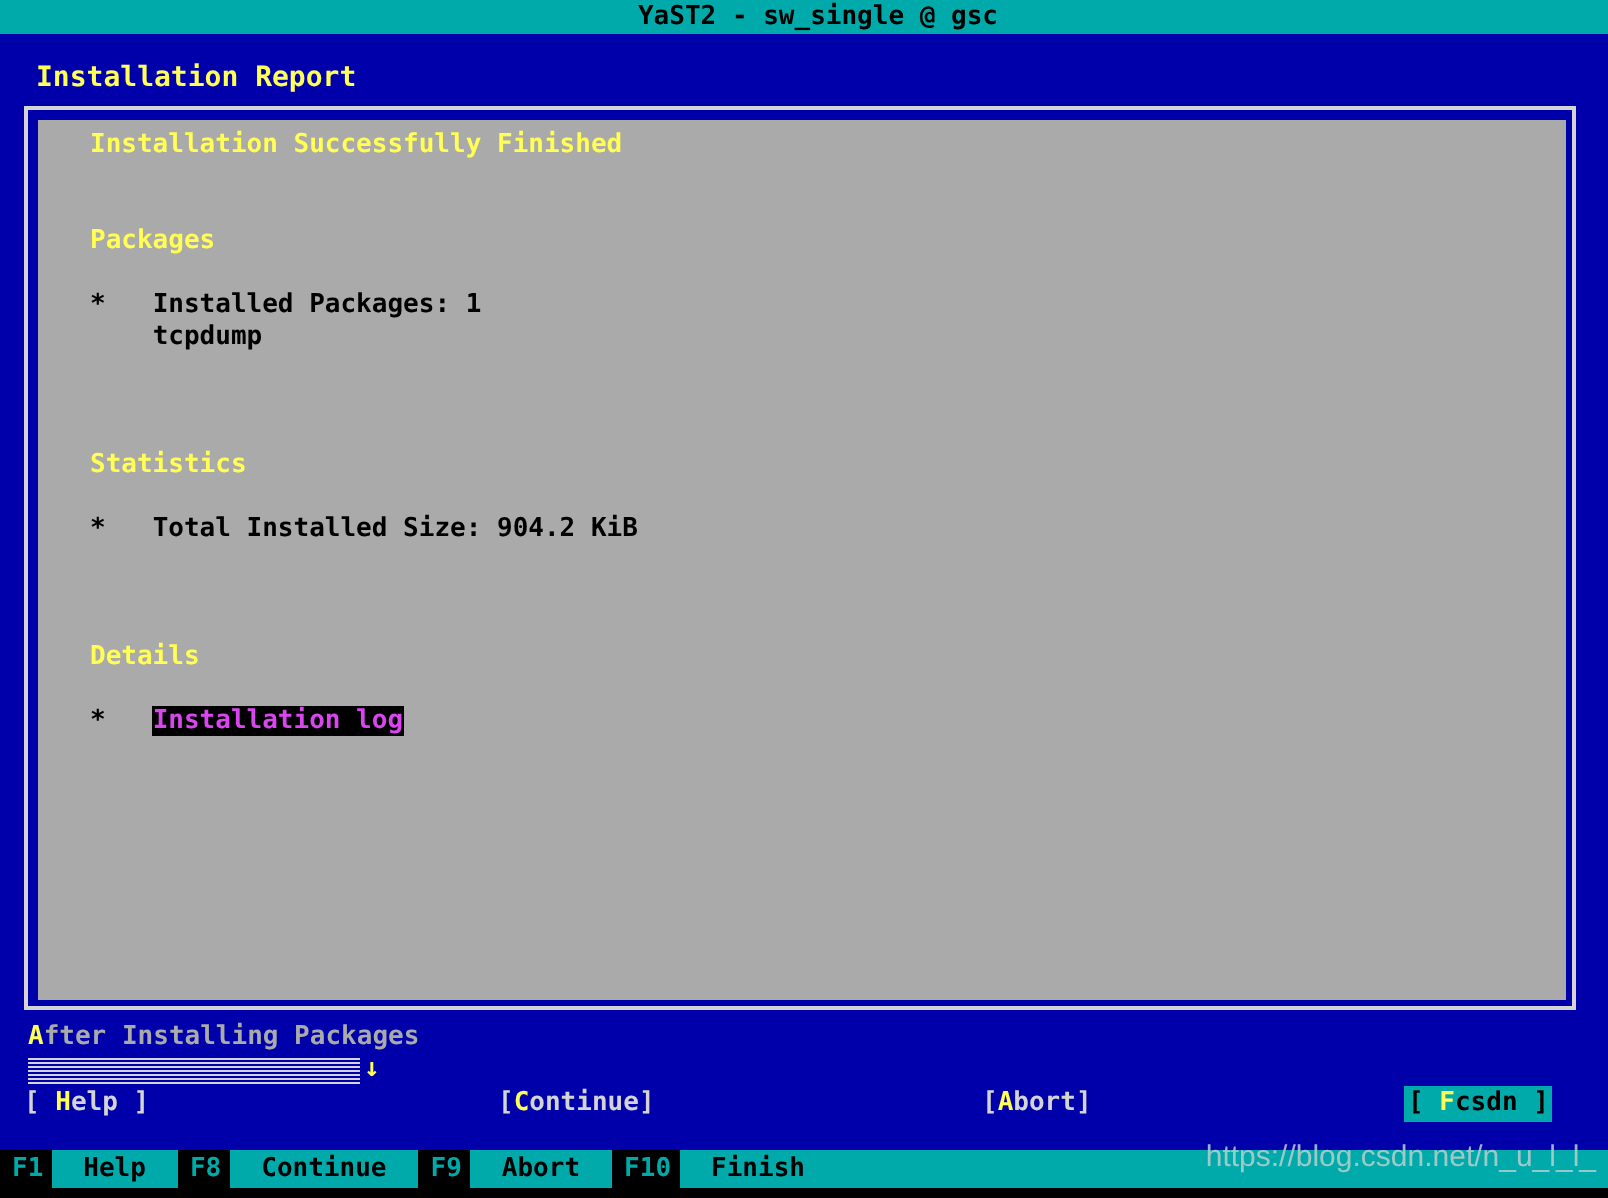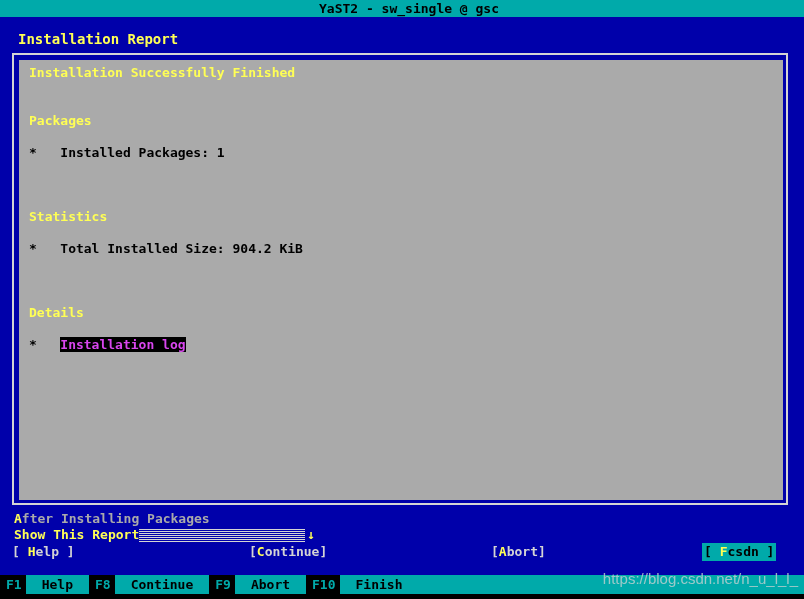--- a/index.html
+++ b/index.html
@@ -79,21 +79,21 @@
     overflow: hidden;
     box-sizing: border-box;
     padding: 5px 0 0 0;
   }
 
   .rt-line {
     white-space: pre;
     font-size: 13px;
     line-height: 16px;
     height: 16px;
-    padding-left: 10px;
+    padding-left: 26px;
     color: #000000;
     font-weight: bold;
   }
   .rt-line.blank { color: transparent; }
   .rt-heading {
     color: #ffff55;
     font-weight: bold;
   }
   .rt-link {
     background: #000000;
@@ -239,20 +239,21 @@
 
     <div class="rt-line blank"> </div>
     <div class="rt-line blank"> </div>
 
     <div class="rt-line rt-heading">Packages</div>
 
     <div class="rt-line blank"> </div>
 
     <div class="rt-line"><span>*</span><span>   </span><span>Installed Packages: 1</span></div>
 
+    <div class="rt-line"><span>    </span><span>tcpdump</span></div>
 
     <div class="rt-line blank"> </div>
     <div class="rt-line blank"> </div>
     <div class="rt-line blank"> </div>
 
     <div class="rt-line rt-heading">Statistics</div>
 
     <div class="rt-line blank"> </div>
 
     <div class="rt-line"><span>*</span><span>   </span><span>Total Installed Size: 904.2 KiB</span></div>
@@ -265,21 +266,21 @@
 
     <div class="rt-line blank"> </div>
 
     <div class="rt-line"><span>*</span><span>   </span><span class="rt-link">Installation log</span></div>
 
   </div>
 
   <div class="lowerlabel" style="left:14px; top:511px;"><span class="hot">A</span><span class="dim-label">fter Installing Packages</span></div>
 
   <div class="combo-row">
-    <span>Show This Report</span><span class="combo-field"></span><span class="combo-arrow">↓</span>
+    <span class="combo-field"></span><span class="combo-arrow">↓</span>
   </div>
 
   <div class="btnrow">
 
     <div class="btn" style="left:12px; top:0px;"><span>[ </span><span class="k">H</span><span>elp</span><span> ]</span></div>
 
     <div class="btn" style="left:249px; top:0px;"><span>[</span><span class="k">C</span><span>ontinue</span><span>]</span></div>
 
     <div class="btn" style="left:491px; top:0px;"><span>[</span><span class="k">A</span><span>bort</span><span>]</span></div>
 

